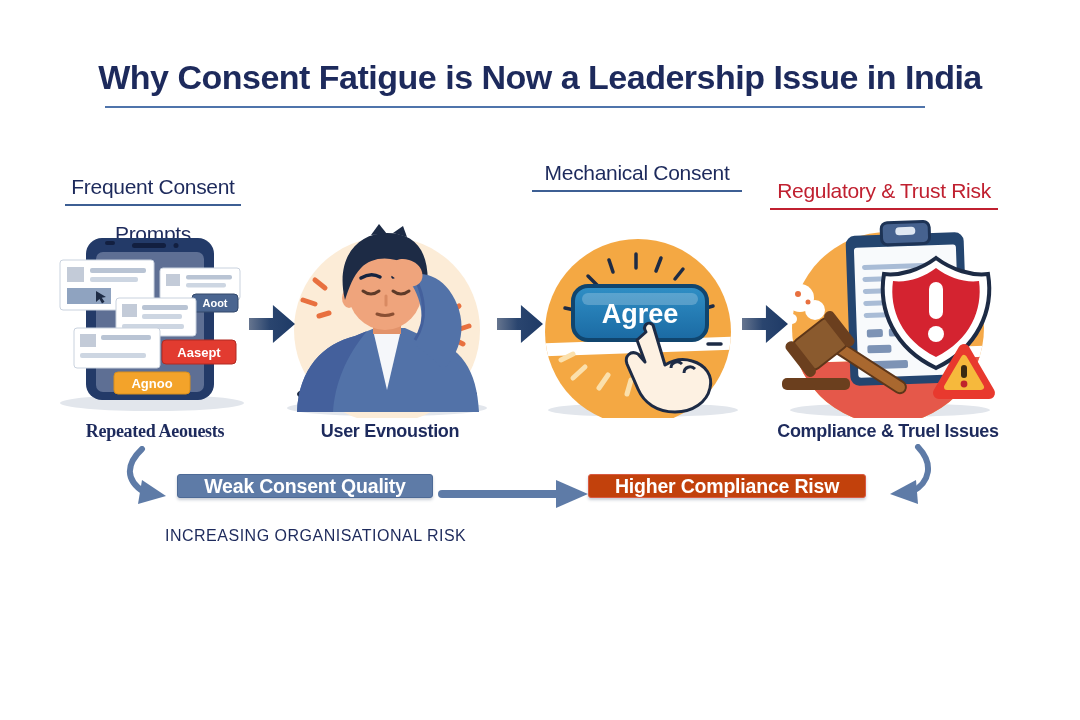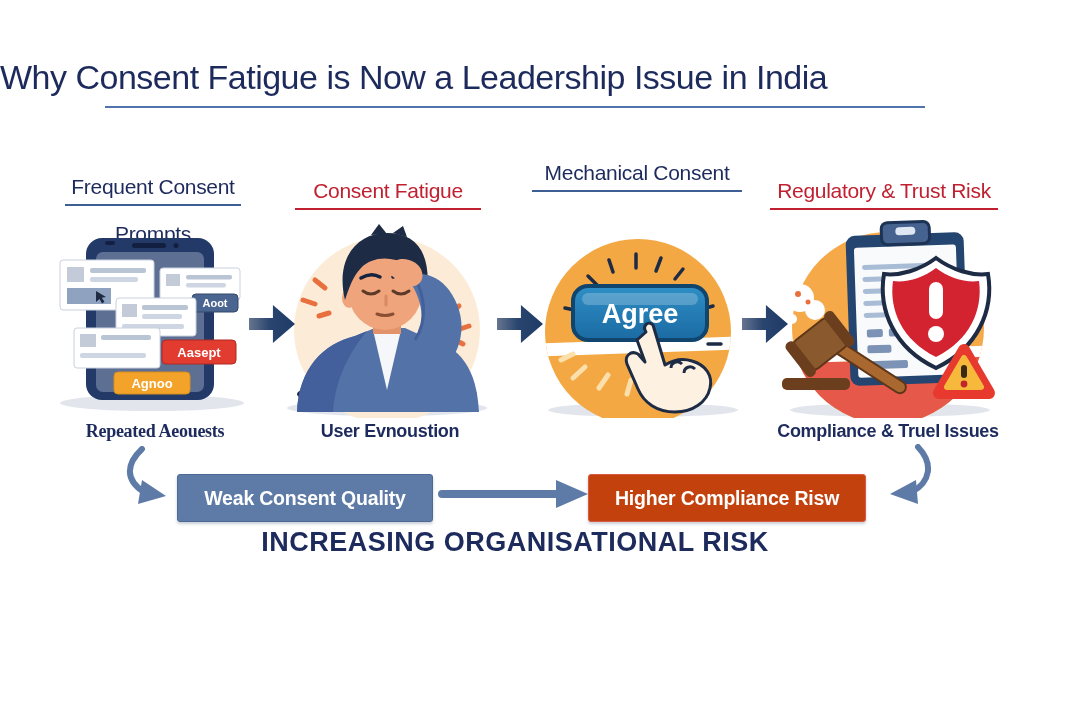--- a/index.html
+++ b/index.html
@@ -3,22 +3,22 @@
 <meta charset="utf-8">
 <style>
   html,body{margin:0;padding:0;background:#ffffff;}
   *{box-sizing:border-box;}
   .canvas{
     position:relative;width:1080px;height:720px;background:#ffffff;overflow:hidden;
     font-family:"Liberation Sans",sans-serif;color:#1d2a5c;
   }
   
   .title{
-    position:absolute;top:58px;left:0;width:100%;
-    font-size:34px;font-weight:normal;letter-spacing:-0.5px;color:#1d2a5c;
+    position:absolute;top:58px;left:0;width:100%;text-align:center;
+    font-size:34px;font-weight:bold;letter-spacing:-0.5px;color:#1d2a5c;
   }
   .title-underline{
     position:absolute;top:106px;left:105px;width:820px;height:2px;background:#4f74ab;
   }
   
   .stage{position:absolute;width:240px;text-align:center;}
   .stage-header{font-size:21px;font-weight:normal;letter-spacing:-0.3px;line-height:1.25;}
   .stage-header.navy{color:#1d2a5c;}
   .stage-header.red{color:#c02030;}
   .hdr-underline{height:2px;margin:4px auto 0 auto;}
@@ -30,51 +30,47 @@
   }
   .illus{position:absolute;}
   
   .flow-arrow{
     position:absolute;top:305px;width:46px;height:38px;
     background:linear-gradient(90deg,#66758f 0%,#2a456f 45%,#1e3a66 100%);
     clip-path:polygon(0 34%,52% 34%,52% 0,100% 50%,52% 100%,52% 66%,0 66%);
   }
   
   .flow-box{
-    position:absolute;top:474px;height:48px;border-radius:3px;
+    position:absolute;top:474px;height:24px;border-radius:3px;
     color:#ffffff;font-size:19.5px;font-weight:bold;letter-spacing:-0.2px;
     display:flex;align-items:center;justify-content:center;
     box-shadow:0 2px 3px rgba(40,60,90,0.25);
     text-align:center;
   }
   .flow-box.blue{left:177px;width:256px;background:#5e7ba7;border:1px solid #4d6a96;}
   .flow-box.red{left:588px;width:278px;background:#c2410c;border:1px solid #d95a42;}
   .footer-label{
-    position:absolute;top:527px;left:165px;width:700px;text-align:center;
-    font-size:27px;font-weight:bold;letter-spacing:0.5px;color:#1d2a5c;
+    position:absolute;top:527px;left:165px;width:700px;text-align:left;
+    font-size:16px;font-weight:normal;letter-spacing:0.5px;color:#1d2a5c;
   }
   svg{display:block;}
   text{font-family:"Liberation Sans",sans-serif;}
 </style>
 </head>
 <body>
 
 <div class="canvas">
 
   <div class="title">Why Consent Fatigue is Now a Leadership Issue in India</div>
   <div class="title-underline"></div>
 
   <div class="stage" style="left:33px;top:174px;">
     <div class="stage-header navy">Frequent Consent</div>
     <div class="hdr-underline blue" style="width:176px;"></div>
     <div class="stage-header navy" style="margin-top:15px;">Prompts</div>
-  </div>
-  <div class="stage" style="left:268px;top:178px;">
-    <div class="stage-header red">Consent Fatigue</div>
-    <div class="hdr-underline red" style="width:186px;"></div>
   </div>
   <div class="stage" style="left:517px;top:160px;">
     <div class="stage-header navy">Mechanical Consent</div>
     <div class="hdr-underline blue" style="width:210px;"></div>
   </div>
   <div class="stage" style="left:764px;top:178px;">
     <div class="stage-header red">Regulatory &amp; Trust Risk</div>
     <div class="hdr-underline red" style="width:228px;"></div>
   </div>
 

